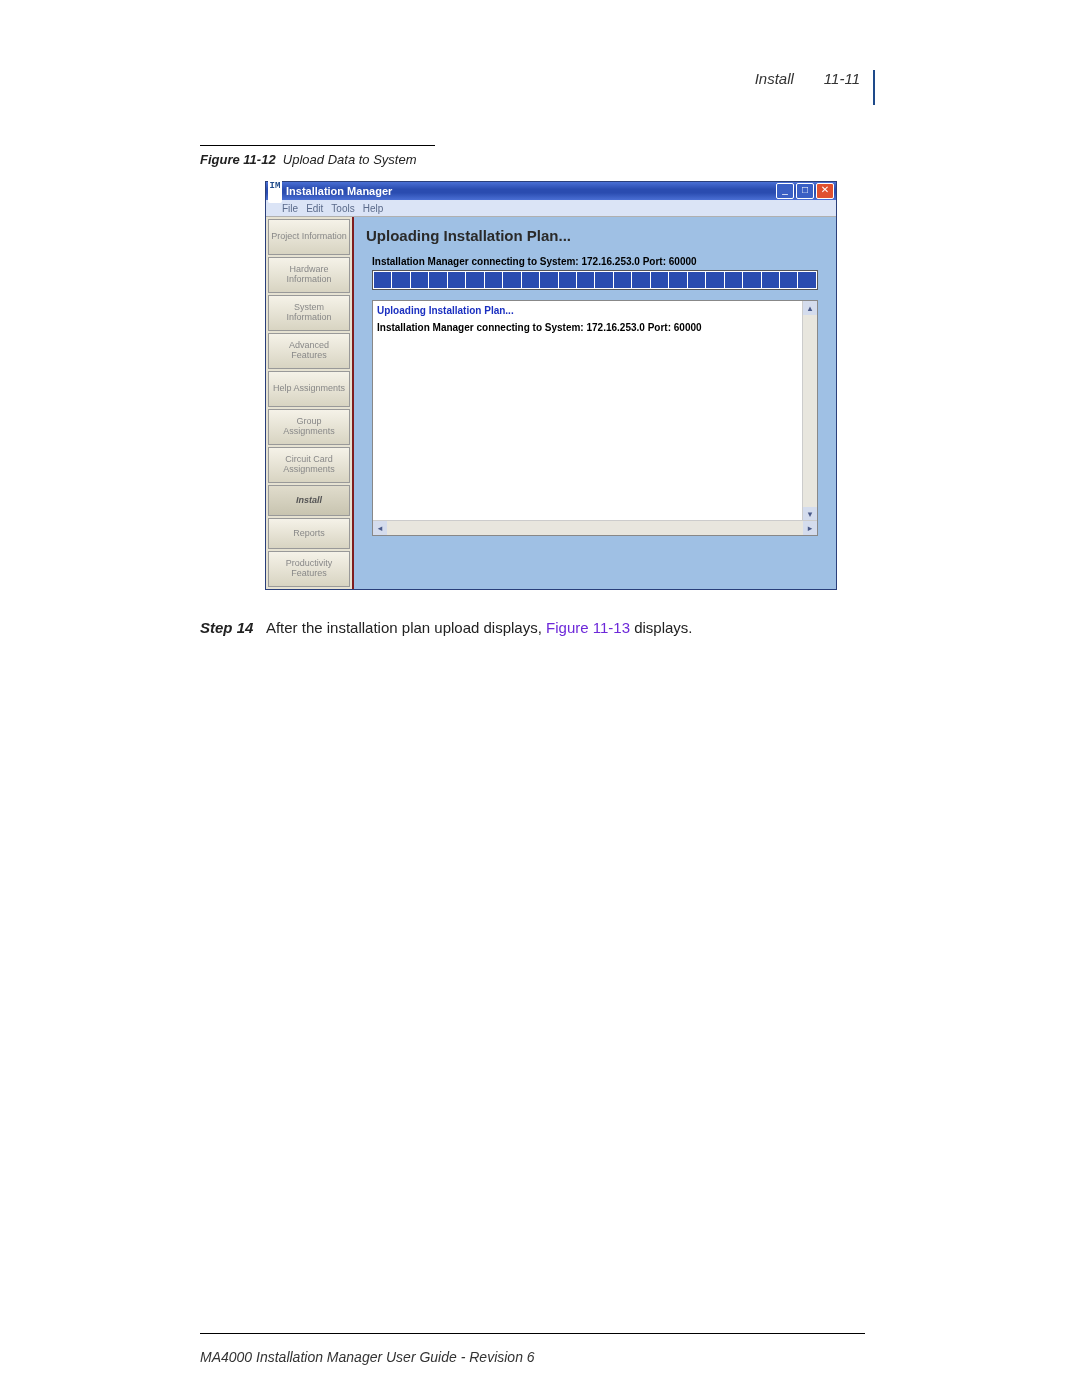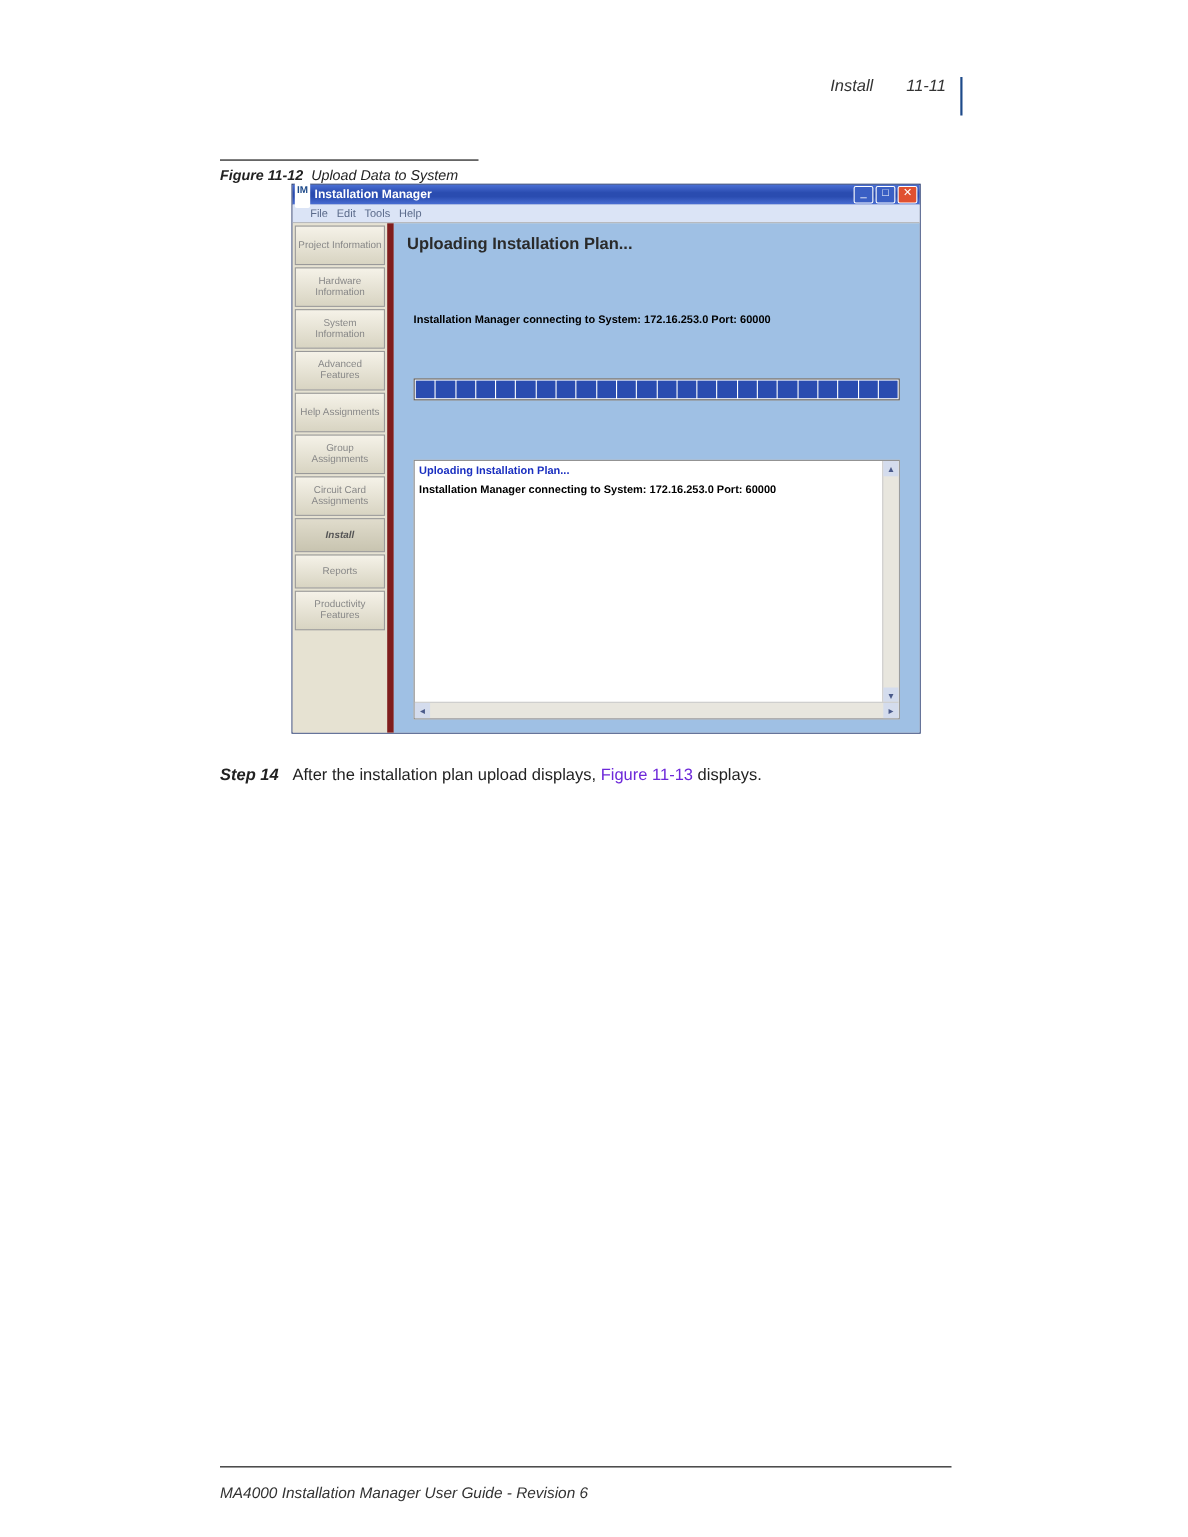--- a/index.html
+++ b/index.html
@@ -40,20 +40,21 @@
   .hr-top {
     border: none;
     border-top: 1px solid #000;
     width: 235px;
     margin: 0 0 6px 0;
   }
   .figure-caption {
     font-style: italic;
     font-size: 13px;
     color: #222;
+    margin-bottom: 14px;
   }
   .figure-caption b { font-weight: bold; }
   
   .app-window {
     position: relative;
     left: 65px;
     width: 570px;
     border: 1px solid #2a3f7a;
     background: #efeadc;
     font-family: Tahoma, Arial, sans-serif;
@@ -70,20 +71,21 @@
   .title-bar .title-icon {
     width: 14px; height: 24px;
     background: #fff;
     color: #1e4a8a;
     font-weight: bold;
     font-size: 9px;
     text-align: center;
     line-height: 14px;
     margin-right: 4px;
     border-radius: 2px;
+    font-family: Liberation Mono, monospace;
   }
   .title-bar .title-text { font-weight: bold; font-size: 11px; flex: 1; }
   .title-btns { display: flex; gap: 2px; }
   .title-btn {
     width: 16px; height: 14px;
     border: 1px solid #fff;
     border-radius: 2px;
     font-size: 10px;
     line-height: 12px;
     text-align: center;
@@ -100,21 +102,21 @@
     padding-left: 16px;
     display: flex;
     gap: 8px;
     align-items: center;
     border-bottom: 1px solid #b0b0b0;
   }
   .app-body { display: flex; }
   .sidebar {
     width: 82px;
     background: #e6e2d2;
-    border-right: 6px solid #7f1d1d;
+    border-right: 2px solid #7f1d1d;
     padding: 2px;
     display: flex;
     flex-direction: column;
     gap: 2px;
   }
   .side-btn {
     background: linear-gradient(#f5f2e8, #d8d4c2);
     border: 1px solid #999;
     height: 34px;
     display: flex;
@@ -132,21 +134,20 @@
     color: #555;
     font-weight: bold;
     font-style: italic;
   }
   .main-panel {
     flex: 1;
     background: #9fc0e4;
     padding: 10px 12px 12px;
     display: flex;
     flex-direction: column;
-    gap: 44px;
   }
   .panel-title {
     font-weight: bold;
     font-size: 15px;
     color: #2a2a2a;
     margin-bottom: 12px;
   }
   .progress-label {
     font-weight: bold;
     font-size: 10px;

